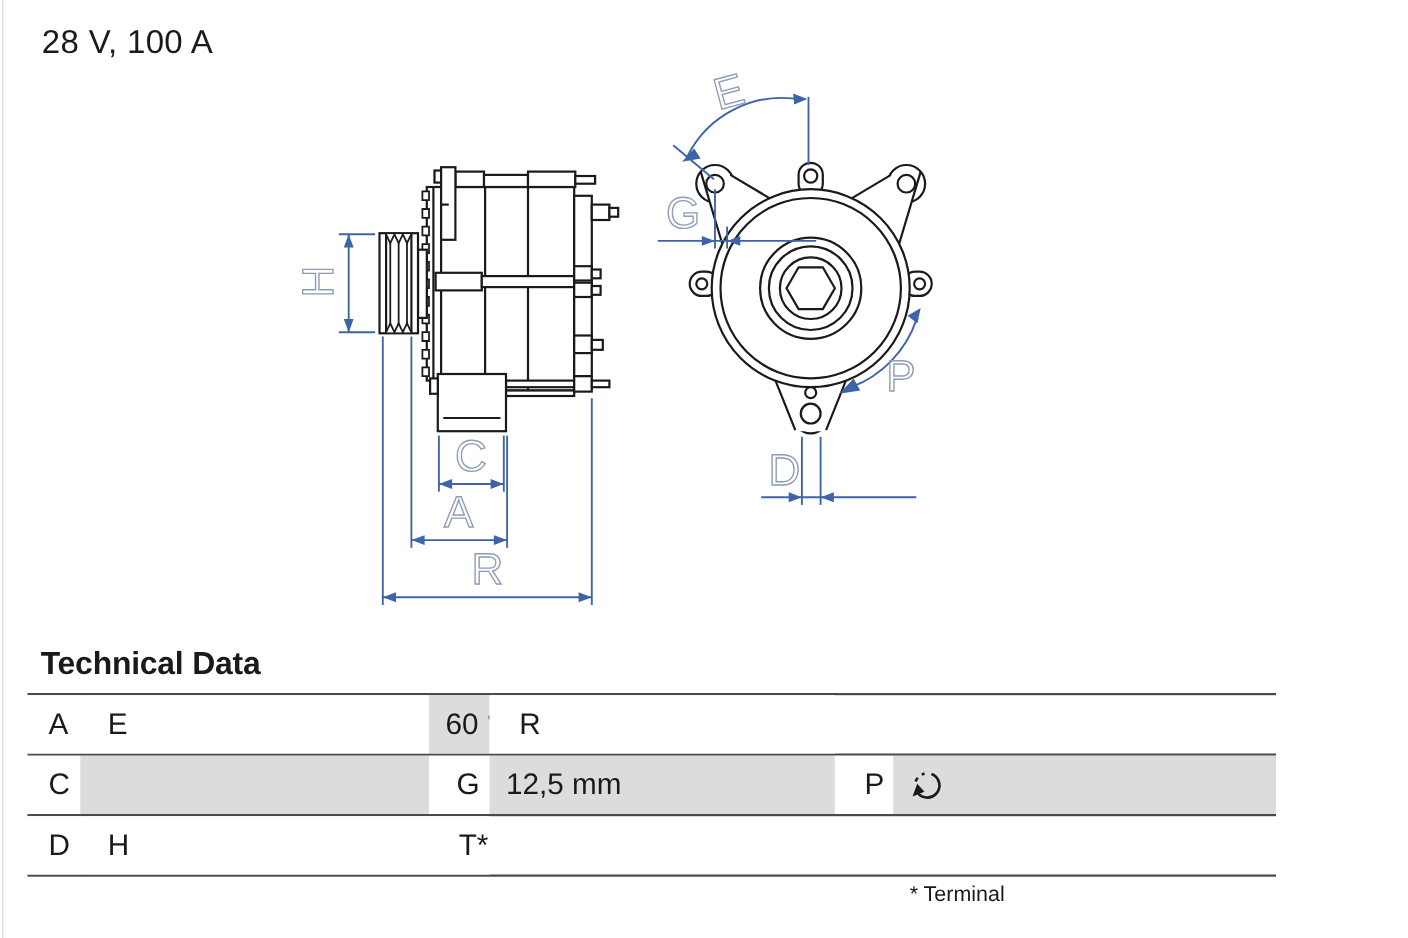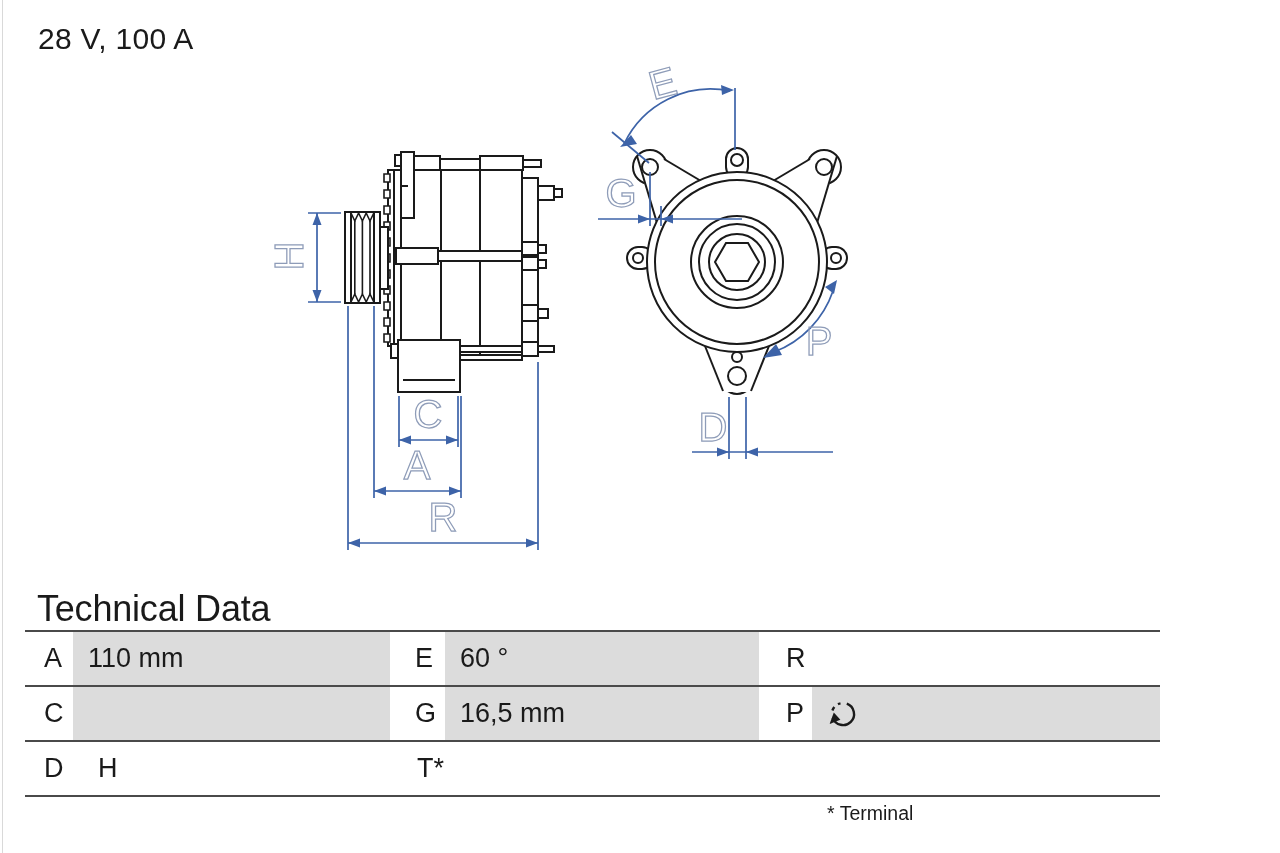--- a/index.html
+++ b/index.html
@@ -3,21 +3,21 @@
 <meta charset="utf-8">
 <style>
   html,body{margin:0;padding:0;background:#ffffff;}
   .sheet{
     position:relative;width:1160px;height:853px;background:#ffffff;
     font-family:"Liberation Sans",sans-serif;color:#1a1a1a;overflow:hidden;
   }
   .page-edge{position:absolute;left:2px;top:0;width:1px;height:853px;background:#d9d9d9;}
   .title{position:absolute;left:38px;top:22px;font-size:30px;font-weight:400;letter-spacing:.3px;}
   .drawing-svg{position:absolute;left:0;top:0;}
-  .tech-heading{position:absolute;left:37px;top:588px;font-size:36px;font-weight:400;letter-spacing:-.2px;}
+  .tech-heading{position:absolute;left:37px;top:588px;font-size:29px;font-weight:700;letter-spacing:-.2px;}
   .t-table{position:absolute;left:25px;top:630px;width:1232px;border-bottom:2px solid #4a4a4a;}
   .t-row{display:grid;grid-template-columns:48px 317px 55px 314px 53px 445px;height:53px;border-top:2px solid #4a4a4a;}
   .t-lbl,.t-val{font-size:27px;line-height:53px;white-space:nowrap;overflow:hidden;}
   .t-lbl{background:#ffffff;padding-left:19px;}
   .t-lbl.l2{padding-left:25px;}
   .t-lbl.l3{padding-left:27px;}
   .t-val{background:#dcdcdc;padding-left:15px;}
   .t-val.icon-cell{display:flex;align-items:center;}
   .footnote{position:absolute;left:827px;top:802px;font-size:19.5px;text-align:right;}
   
@@ -189,30 +189,29 @@
       <polygon class="arr" points="746,452 758,447.5 758,456.5"></polygon>
       <text class="cadlbl" x="713" y="441" text-anchor="middle">D</text>
     </g>
   </svg>
 
   <div class="tech-heading">Technical Data</div>
 
   <div class="t-table">
     <div class="t-row">
       <div class="t-lbl">A</div>
-      <div class="t-val">110 mm</div>
       <div class="t-lbl l2">E</div>
       <div class="t-val">60 °</div>
       <div class="t-lbl l3">R</div>
     </div>
     <div class="t-row">
       <div class="t-lbl">C</div>
       <div class="t-val"></div>
       <div class="t-lbl l2">G</div>
-      <div class="t-val">16,5 mm</div>
+      <div class="t-val">12,5 mm</div>
       <div class="t-lbl l3">P</div>
       <div class="t-val icon-cell">
         <svg width="34" height="32" viewBox="0 0 34 32">
           <path d="M19.8,5.7 A11,11 0 1 1 5.7,19.8" fill="none" stroke="#1a1a1a" stroke-width="2.4"></path>
           <path d="M5.4,12.5 A11,11 0 0 1 13.5,5.3" fill="none" stroke="#1a1a1a" stroke-width="2.4" stroke-dasharray="4,4.5"></path>
           <polygon points="2.6,26 6.8,14.5 13.4,21.8" fill="#1a1a1a"></polygon>
         </svg>
       </div>
     </div>
     <div class="t-row">

